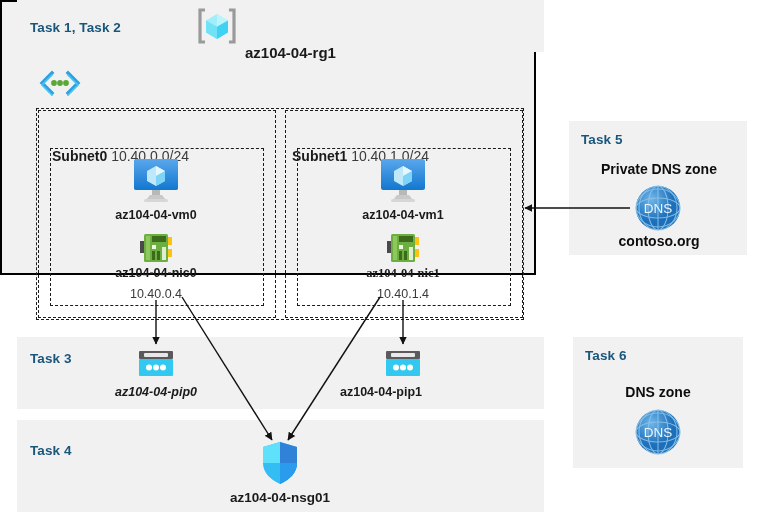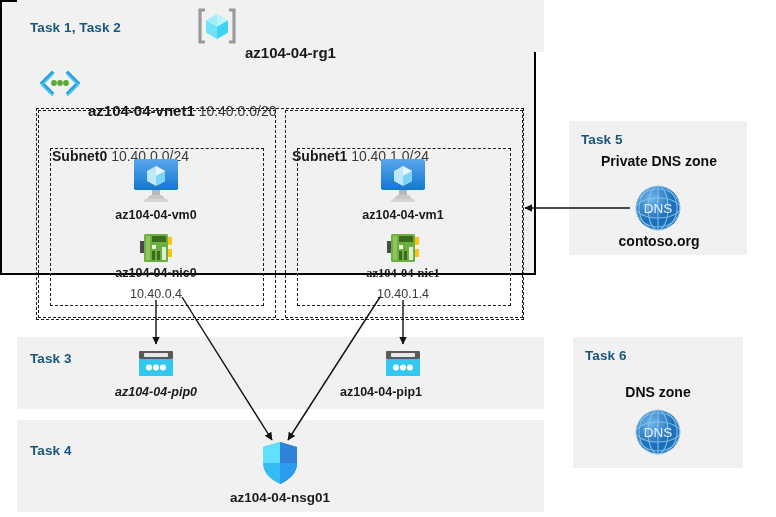--- a/index.html
+++ b/index.html
@@ -81,23 +81,20 @@
       <path d="M14 3 L4 13 L14 23" fill="none" stroke="#2f9fe0" stroke-width="3.4" stroke-linecap="square"></path>
       <path d="M14 3 L4 13 L14 23" fill="none" stroke="#45c6f0" stroke-width="1.6" stroke-linecap="square" transform="translate(0,2)"></path>
       <path d="M30 3 L40 13 L30 23" fill="none" stroke="#2f9fe0" stroke-width="3.4" stroke-linecap="square"></path>
       <path d="M30 3 L40 13 L30 23" fill="none" stroke="#45c6f0" stroke-width="1.6" stroke-linecap="square" transform="translate(0,2)"></path>
       <circle cx="16" cy="13" r="2.9" fill="#5aa835"></circle>
       <circle cx="22" cy="13" r="2.9" fill="#5aa835"></circle>
       <circle cx="28" cy="13" r="2.9" fill="#5aa835"></circle>
     </svg>
   </div>
 
-  <div class="hdr" style="left:88px;top:74px;">
-    <span class="title-bold" style="font-size:15px;">az104-04-vnet1</span><span>&nbsp;</span><span class="title-reg" style="font-size:14px;">10.40.0.0/20</span>
-  </div>
 
   <div class="dashed subnets-wrap"></div>
   <div class="dashed subnet0"></div>
   <div class="dashed subnet1"></div>
   <div class="dashed vmbox0"></div>
   <div class="dashed vmbox1"></div>
 
   <div class="hdr" style="left:52px;top:120px;">
     <span class="title-bold">Subnet0</span><span>&nbsp;</span><span class="title-reg">10.40.0.0/24</span>
   </div>
@@ -214,21 +211,21 @@
       <path d="M19 1 L36 6 L36 22 Q36 35 19 43 Q2 35 2 22 L2 6 Z" fill="#33bdf2"></path>
       <path d="M19 1 L36 6 L36 22 Q36 35 19 43 L19 1 Z" fill="#2f82d8"></path>
       <path d="M19 1 L2 6 L2 22 L19 22 Z" fill="#5fe0fb"></path>
       <path d="M19 22 L36 22 Q36 35 19 43 Z" fill="#2a9cee"></path>
     </svg>
   </div>
   <div class="node-label" style="left:280px;top:490px;font-size:13.5px;">az104-04-nsg01</div>
 
   <div class="panel task5-panel"></div>
   <div class="task-label" style="left:581px;top:132px;">Task 5</div>
-  <div class="center-title" style="left:659px;top:153px;">Private DNS zone</div>
+  <div class="center-title" style="left:659px;top:161px;">Private DNS zone</div>
 
   <div class="icon" style="left:634px;top:184px;">
     <svg width="48" height="48" viewBox="0 0 48 48">
       <circle cx="24" cy="24" r="22" fill="#2a8ad4"></circle>
       <circle cx="24" cy="24" r="22" fill="url(#dg1)"></circle>
       <defs>
           <radialGradient id="dg1" cx="35%" cy="30%">
         <stop offset="0%" stop-color="#6fb6ea"></stop>
             <stop offset="100%" stop-color="#1d6fba"></stop>
       </radialGradient>

